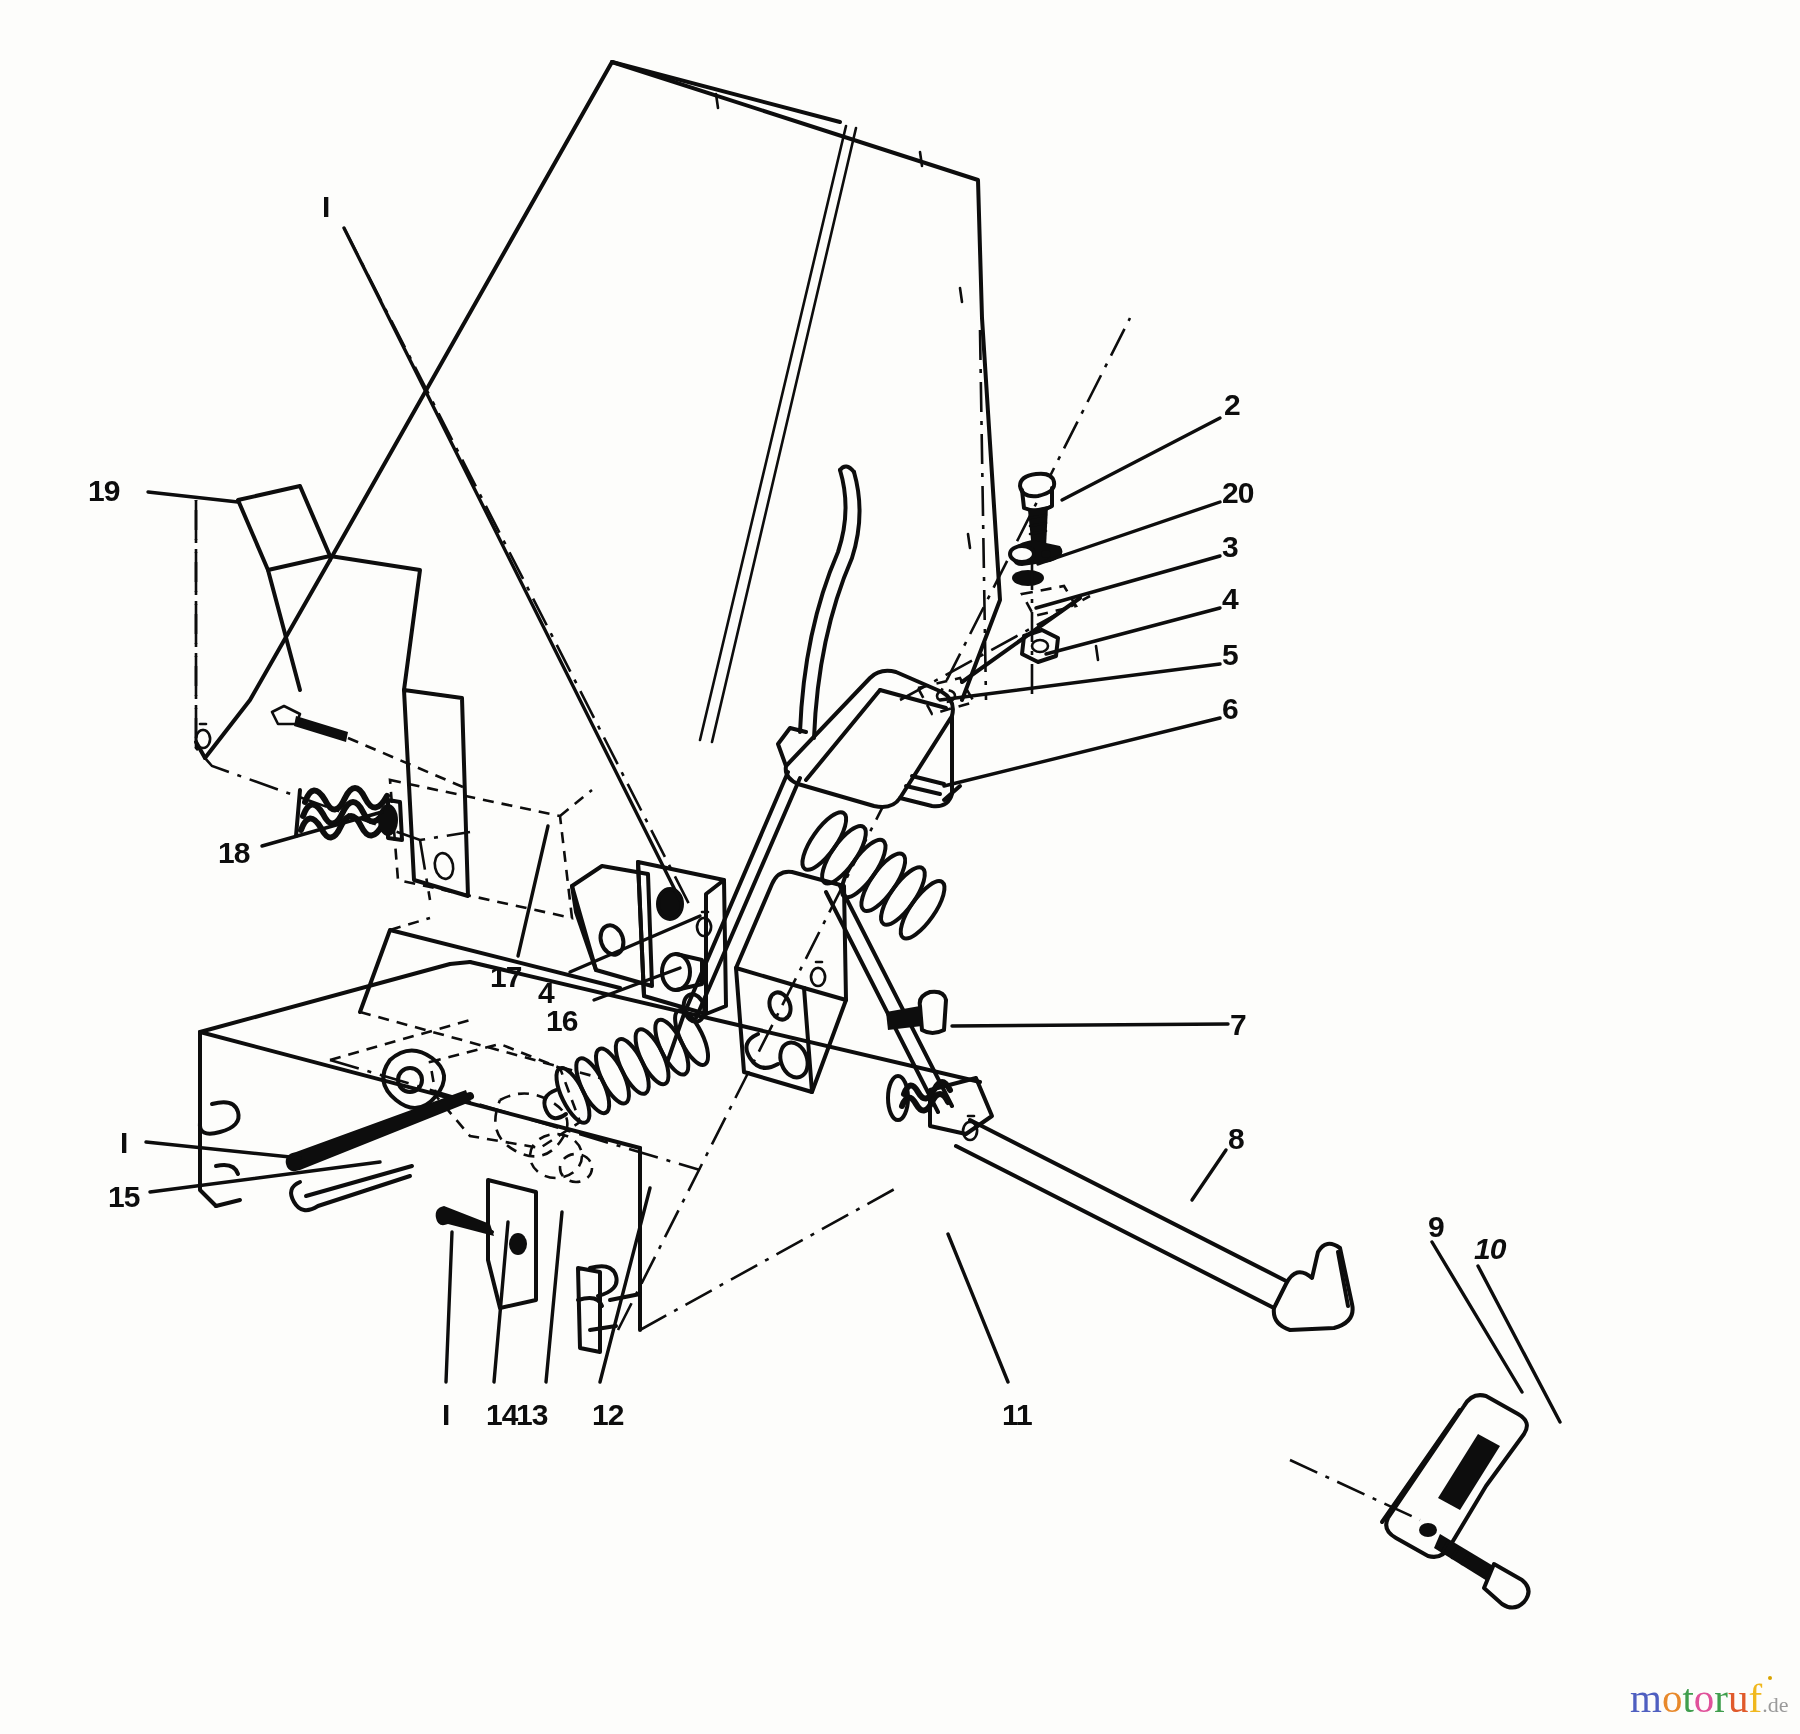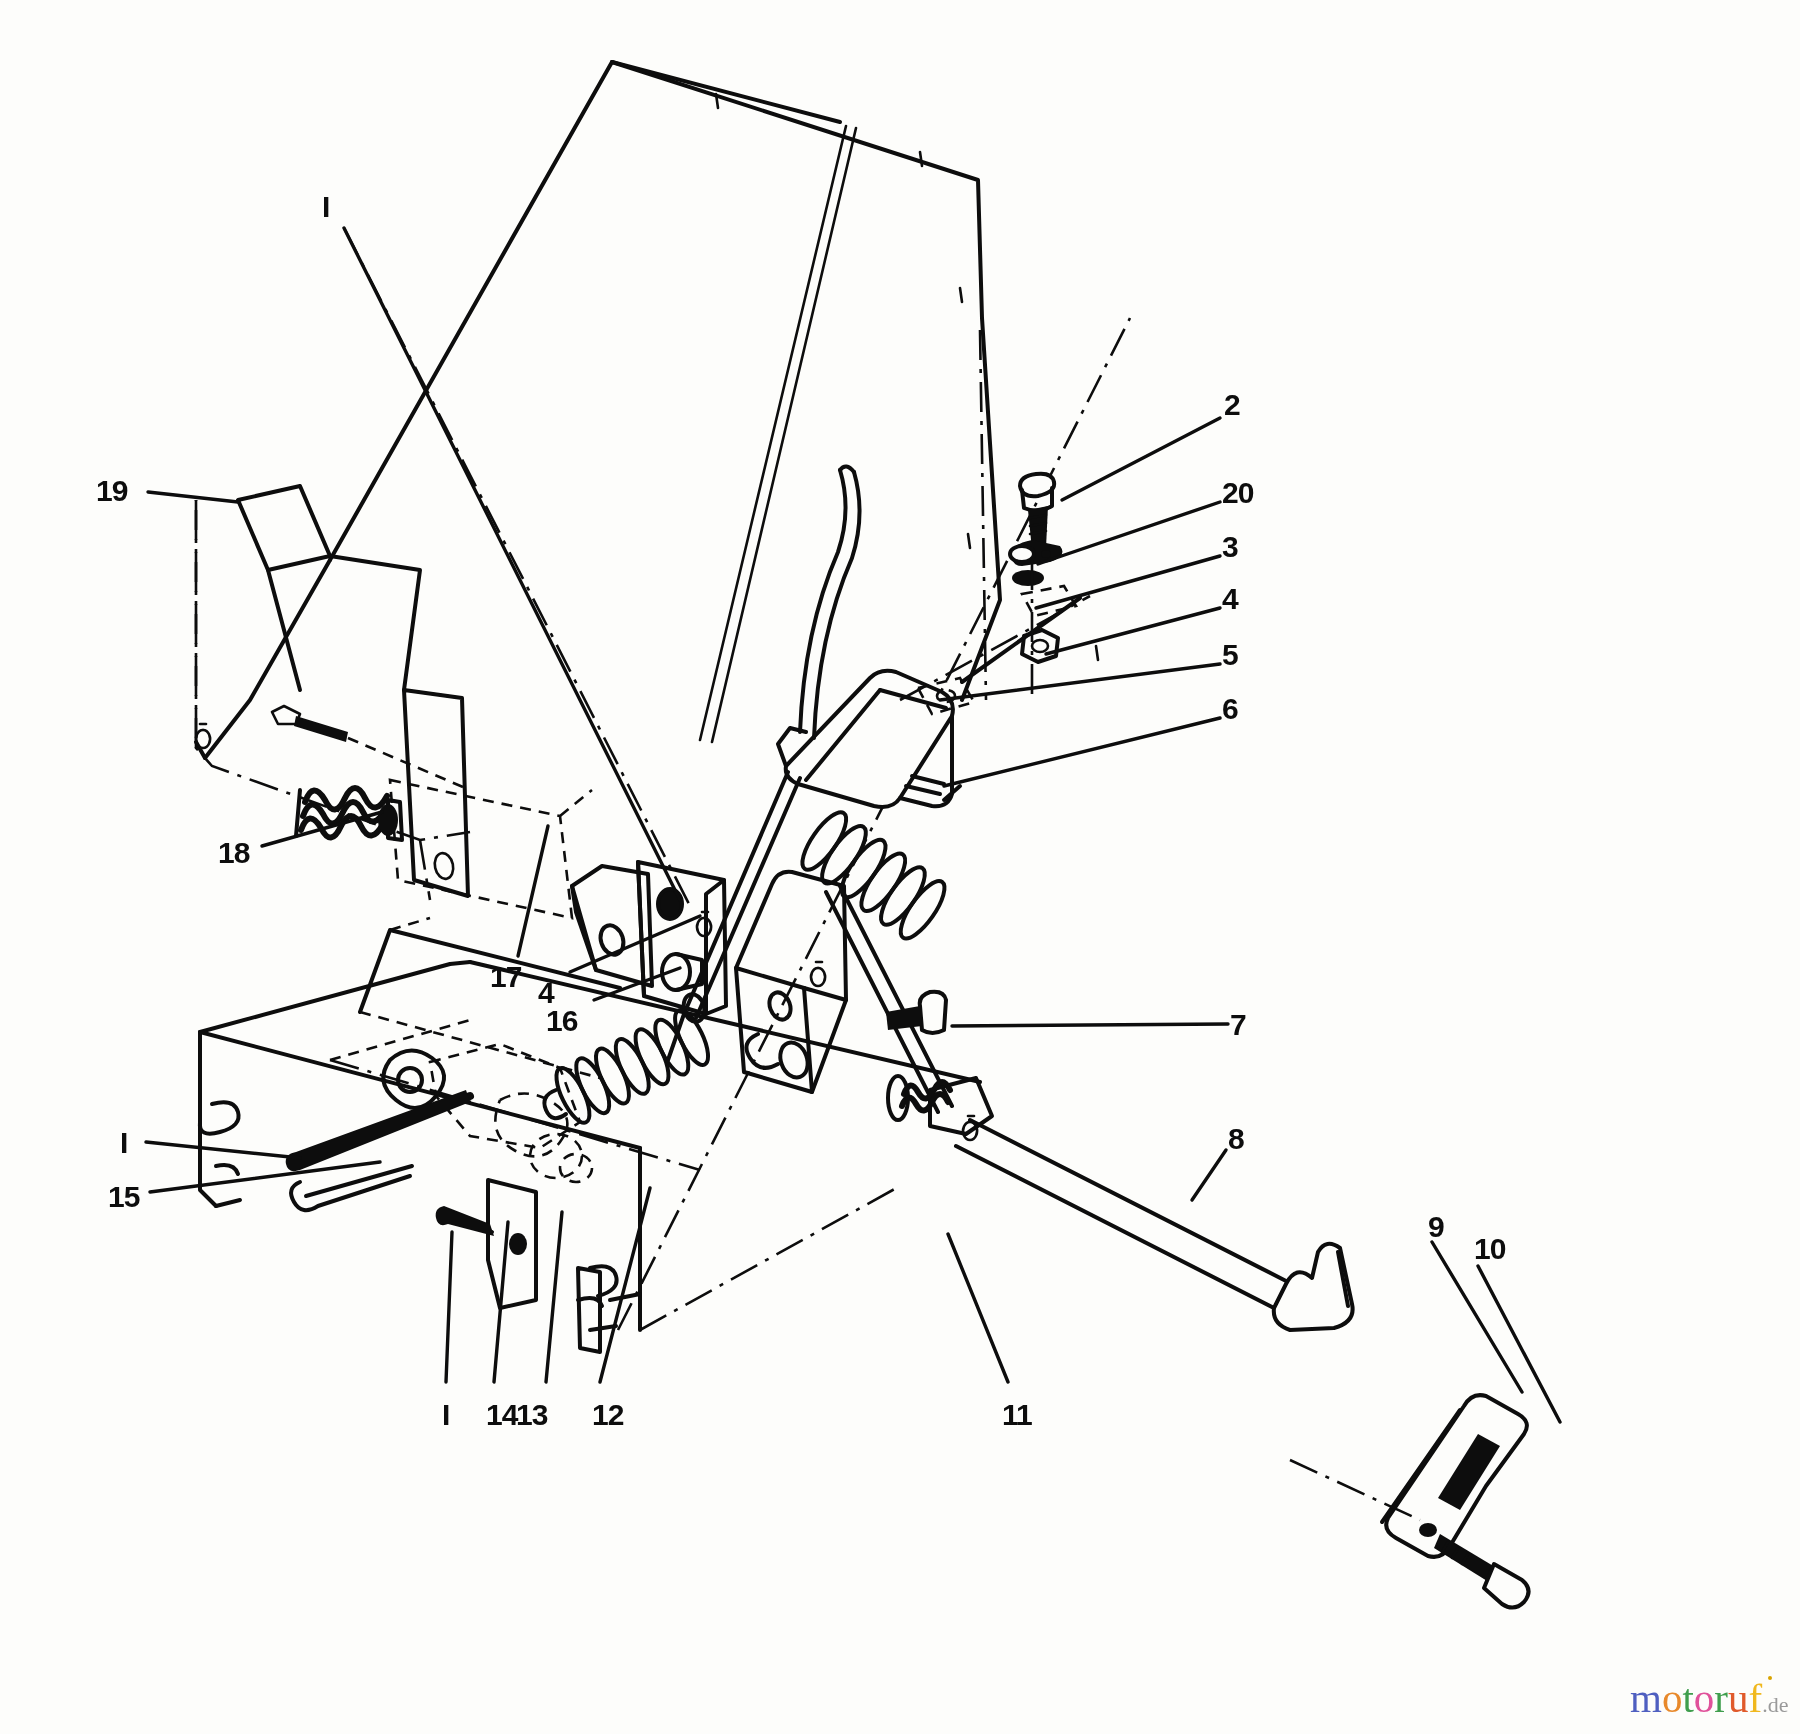--- a/index.html
+++ b/index.html
@@ -373,31 +373,31 @@
         <polyline class="lead" points="494,1382 508,1222"></polyline>
         <polyline class="lead" points="546,1382 562,1212"></polyline>
         <polyline class="lead" points="600,1382 650,1188"></polyline>
         <polyline class="lead" points="1008,1382 948,1234"></polyline>
       </g>
 
   </svg>
 
   <div id="labels">
       <div class="callout-label" style="left: 322px; top: 192px;">I</div>
-      <div class="callout-label" style="left: 96px; top: 476px;">19</div>
+      <div class="callout-label" style="left: 88px; top: 476px;">19</div>
       <div class="callout-label" style="left: 1224px; top: 390px;">2</div>
       <div class="callout-label" style="left: 1222px; top: 478px;">20</div>
       <div class="callout-label" style="left: 1222px; top: 532px;">3</div>
       <div class="callout-label" style="left: 1222px; top: 584px;">4</div>
       <div class="callout-label" style="left: 1222px; top: 640px;">5</div>
       <div class="callout-label" style="left: 1222px; top: 694px;">6</div>
       <div class="callout-label" style="left: 1230px; top: 1010px;">7</div>
       <div class="callout-label" style="left: 1228px; top: 1124px;">8</div>
       <div class="callout-label" style="left: 1428px; top: 1212px;">9</div>
-      <div class="callout-label" style="left: 1474px; top: 1234px;">10</div>
+      <div class="callout-label" style="left: 1474px; top: 1234px; font-style: italic;">10</div>
       <div class="callout-label" style="left: 218px; top: 838px; text-align: right;">18</div>
       <div class="callout-label" style="left: 120px; top: 1128px;">I</div>
       <div class="callout-label" style="left: 108px; top: 1182px;">15</div>
       <div class="callout-label" style="left: 490px; top: 962px;">17</div>
       <div class="callout-label" style="left: 538px; top: 978px;">4</div>
       <div class="callout-label" style="left: 546px; top: 1006px;">16</div>
       <div class="callout-label" style="left: 442px; top: 1400px;">I</div>
       <div class="callout-label" style="left: 486px; top: 1400px;">14</div>
       <div class="callout-label" style="left: 516px; top: 1400px;">13</div>
       <div class="callout-label" style="left: 592px; top: 1400px;">12</div>

